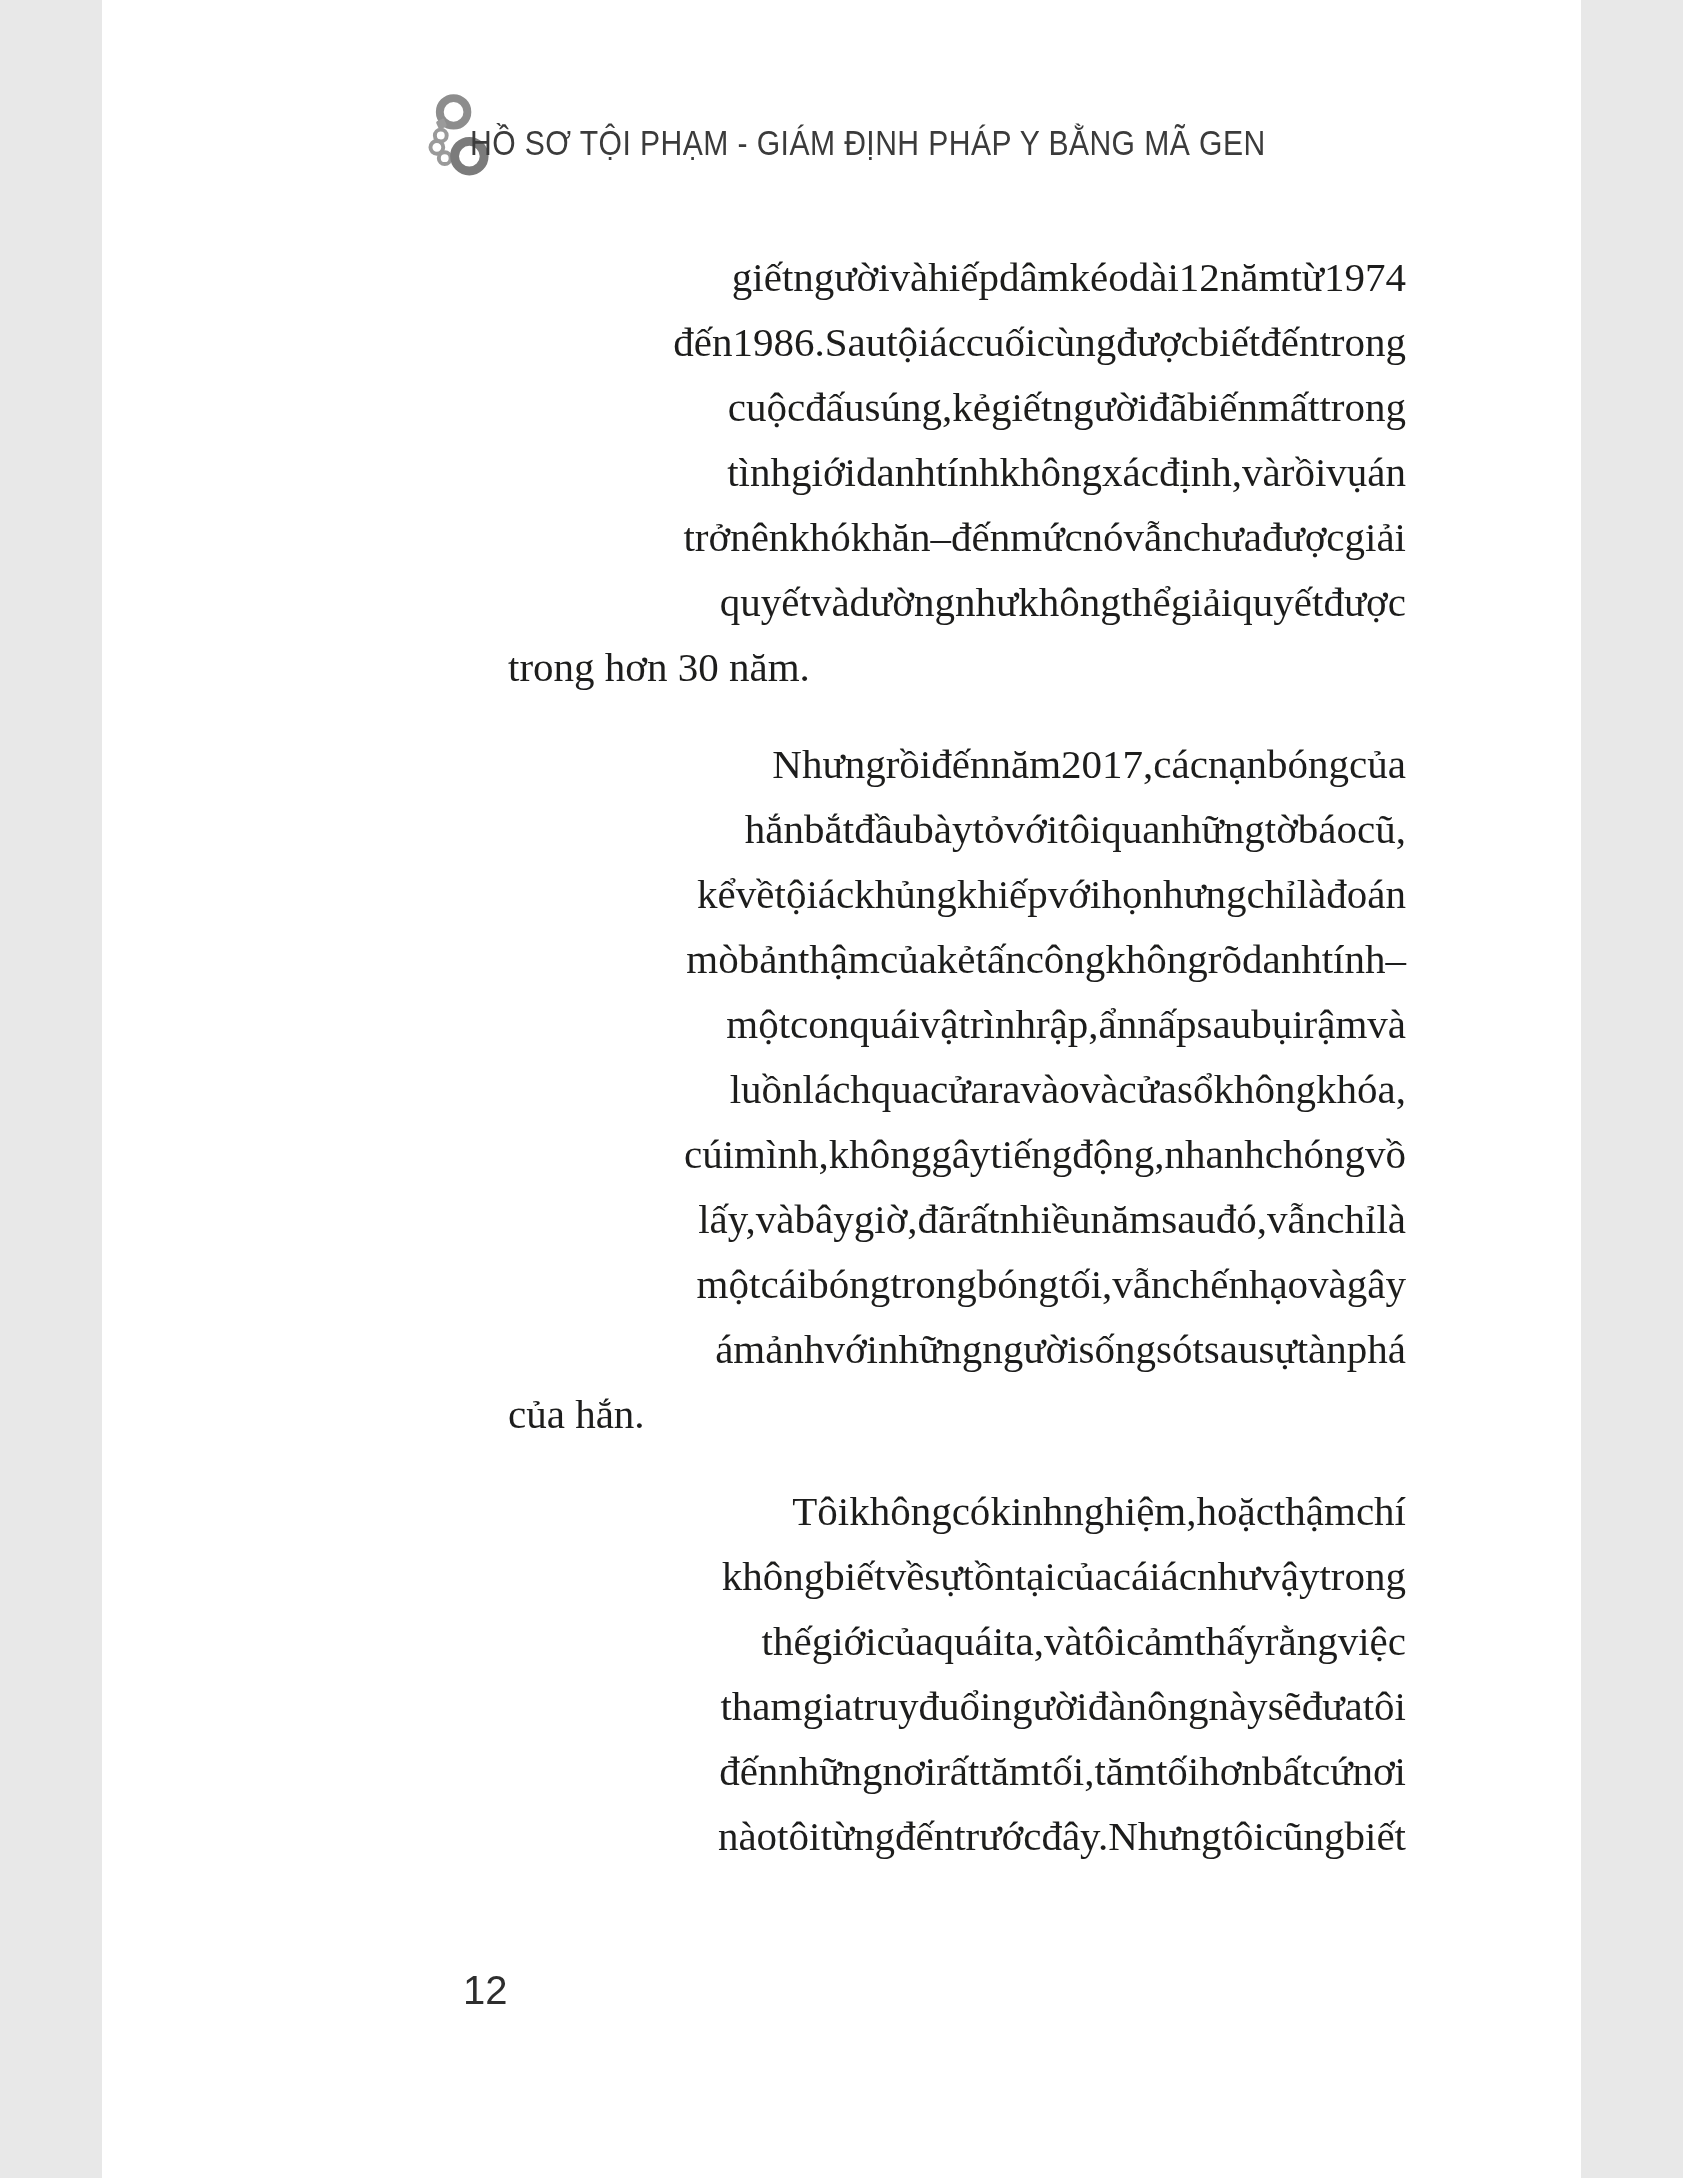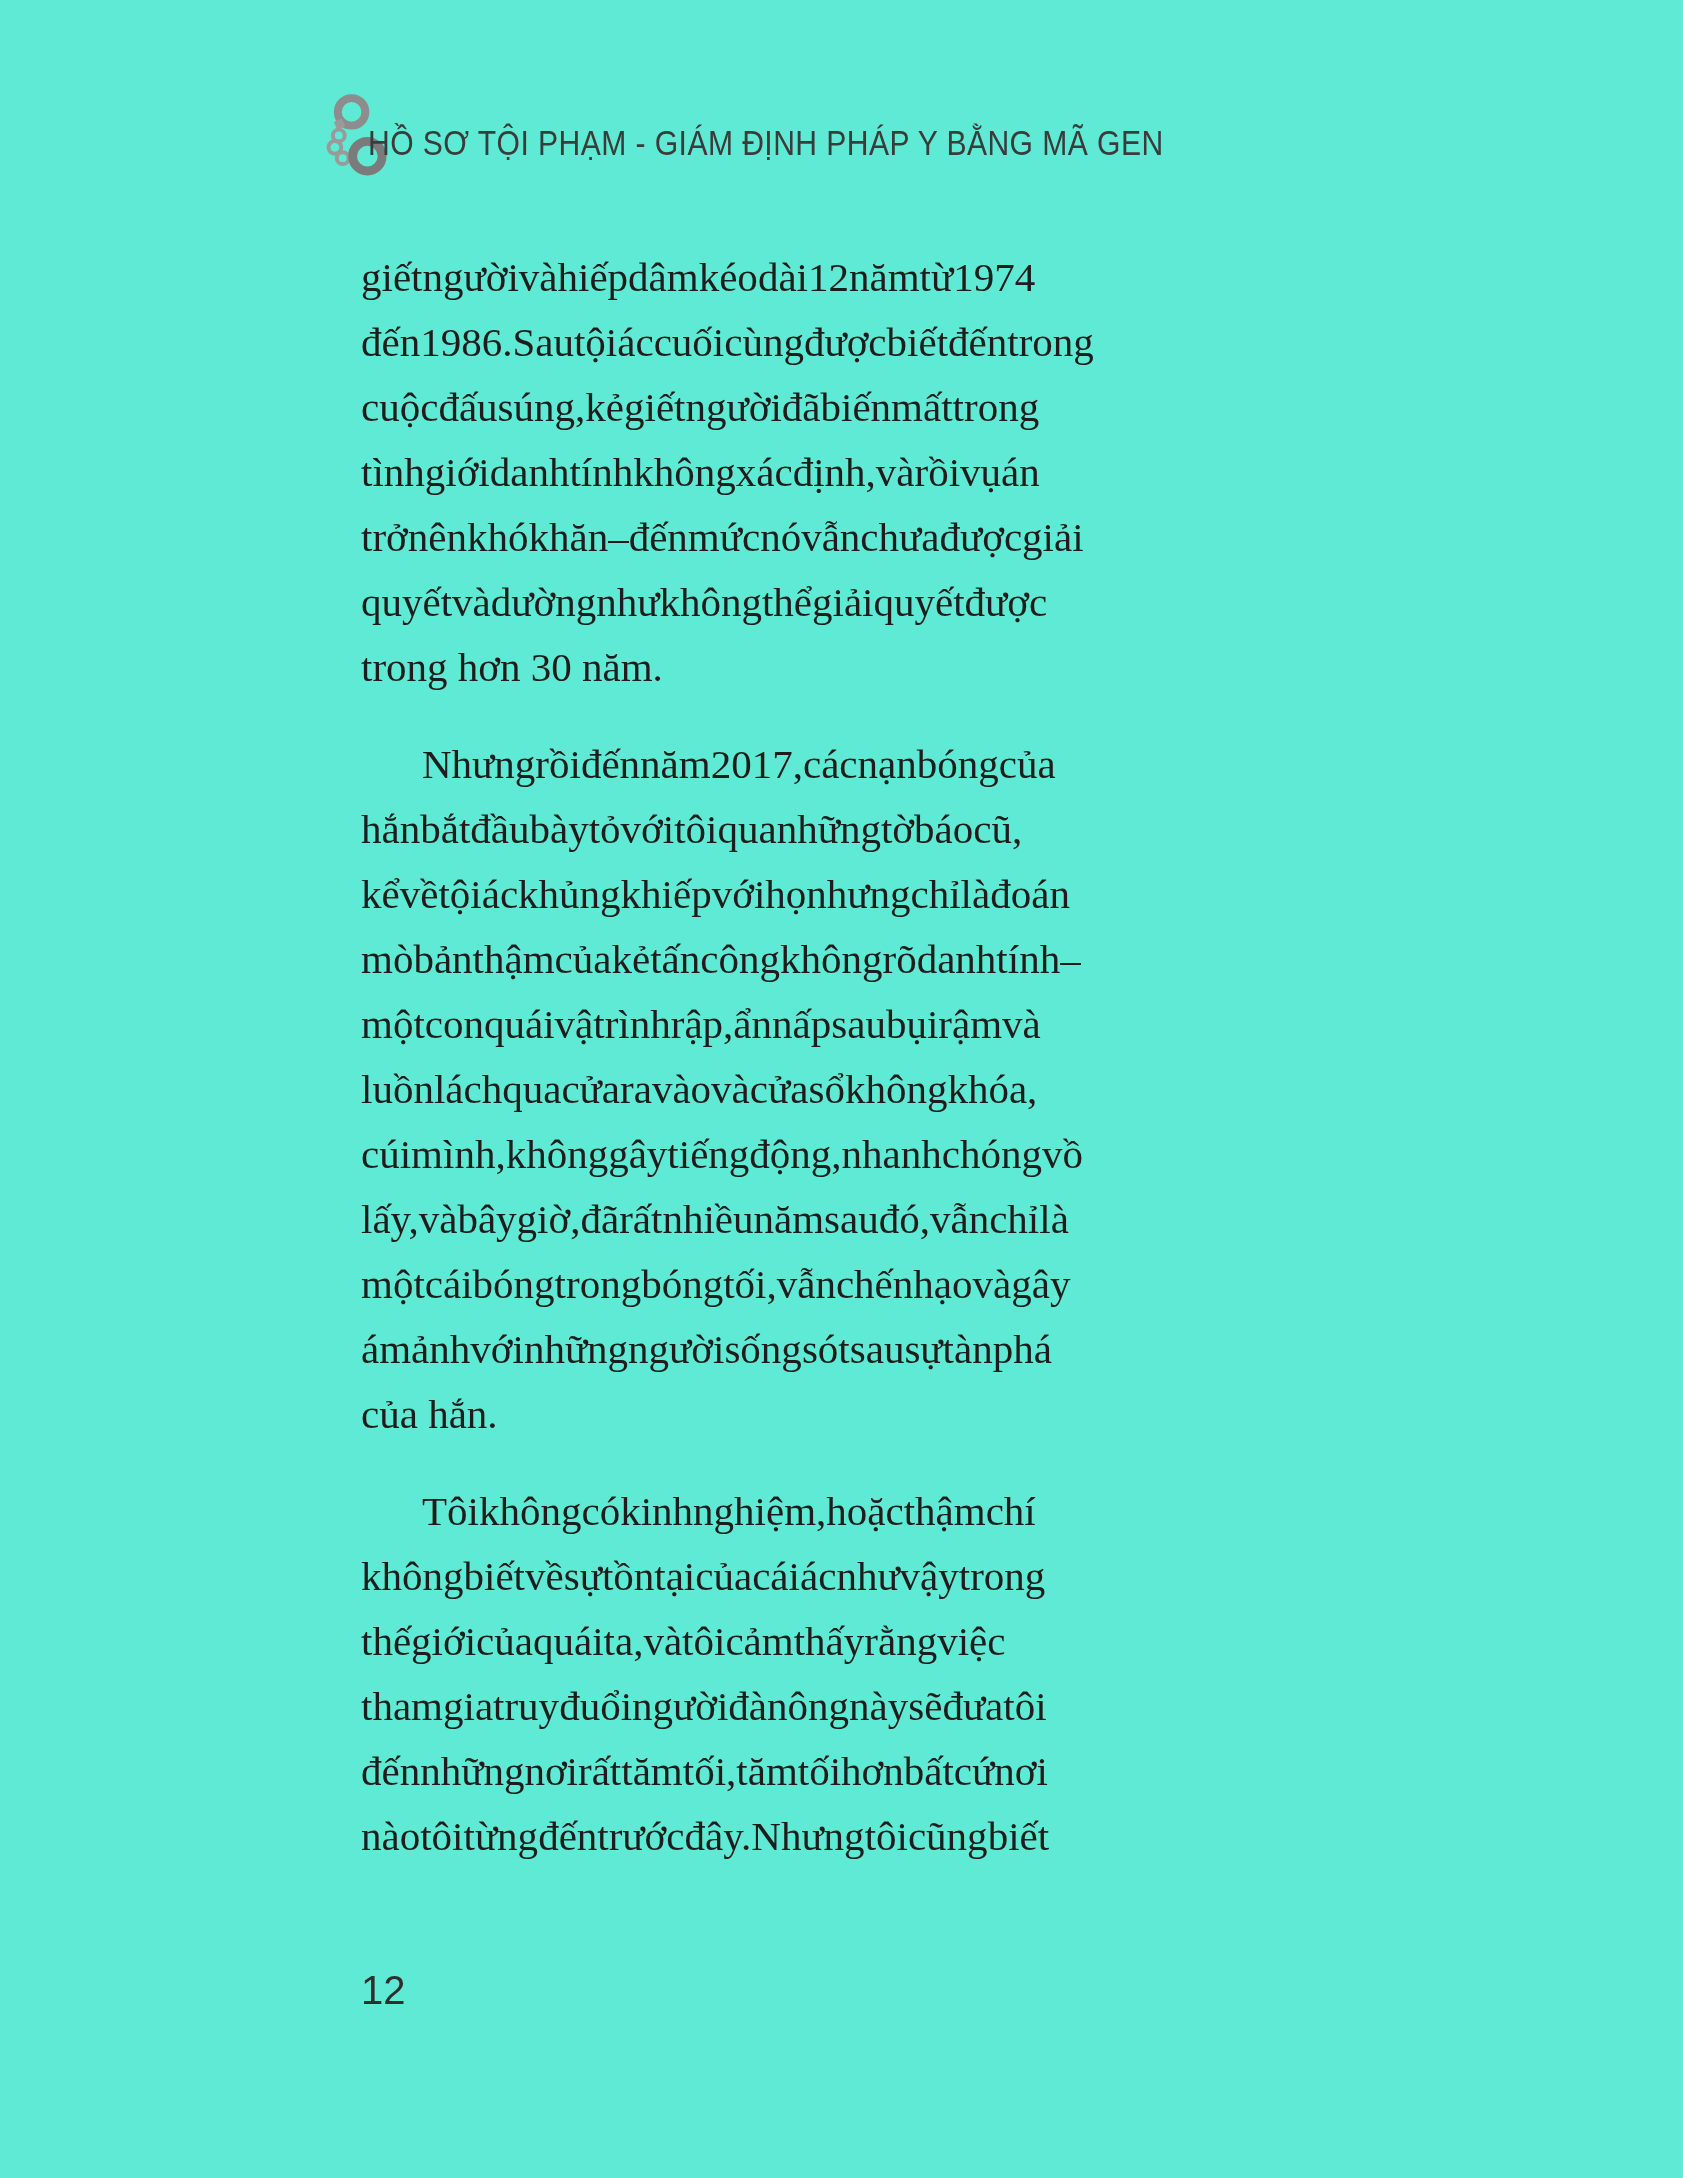--- a/index.html
+++ b/index.html
@@ -1,21 +1,21 @@
 <!DOCTYPE html>
 <html><head>
 <meta charset="utf-8">
 <style>
   html, body { margin: 0; padding: 0; background: #e8e8e8; }
   .page {
     position: relative;
-    width: 1683px;
+    width: 1479px;
     height: 2178px;
     margin: 0 auto;
-    background: #5eead4;
+    background: #ffffff;
     overflow: hidden;
   }
   
   .running-header {
     position: absolute;
     top: 123px;
     left: 368px;
     white-space: nowrap;
   }
   .running-header .title {
@@ -41,25 +41,26 @@
     left: 361px;
     top: 245px;
     width: 943px;
     font-family: "Liberation Serif", serif;
     font-size: 41px;
     color: #1d1d1c;
   }
   .para + .para { margin-top: 32px; }
   .line {
     display: flex;
-    justify-content: flex-start;
+    justify-content: flex-end;
     align-items: baseline;
     height: 65px;
     line-height: 65px;
     white-space: pre;
+    margin-left: 45px;
   }
   .line.last {
     display: block;
     text-align: left;
     font-family: Liberation Serif, serif;
   }
   .line.indent { padding-left: 61px; }
   
   .page-number {
     position: absolute;

